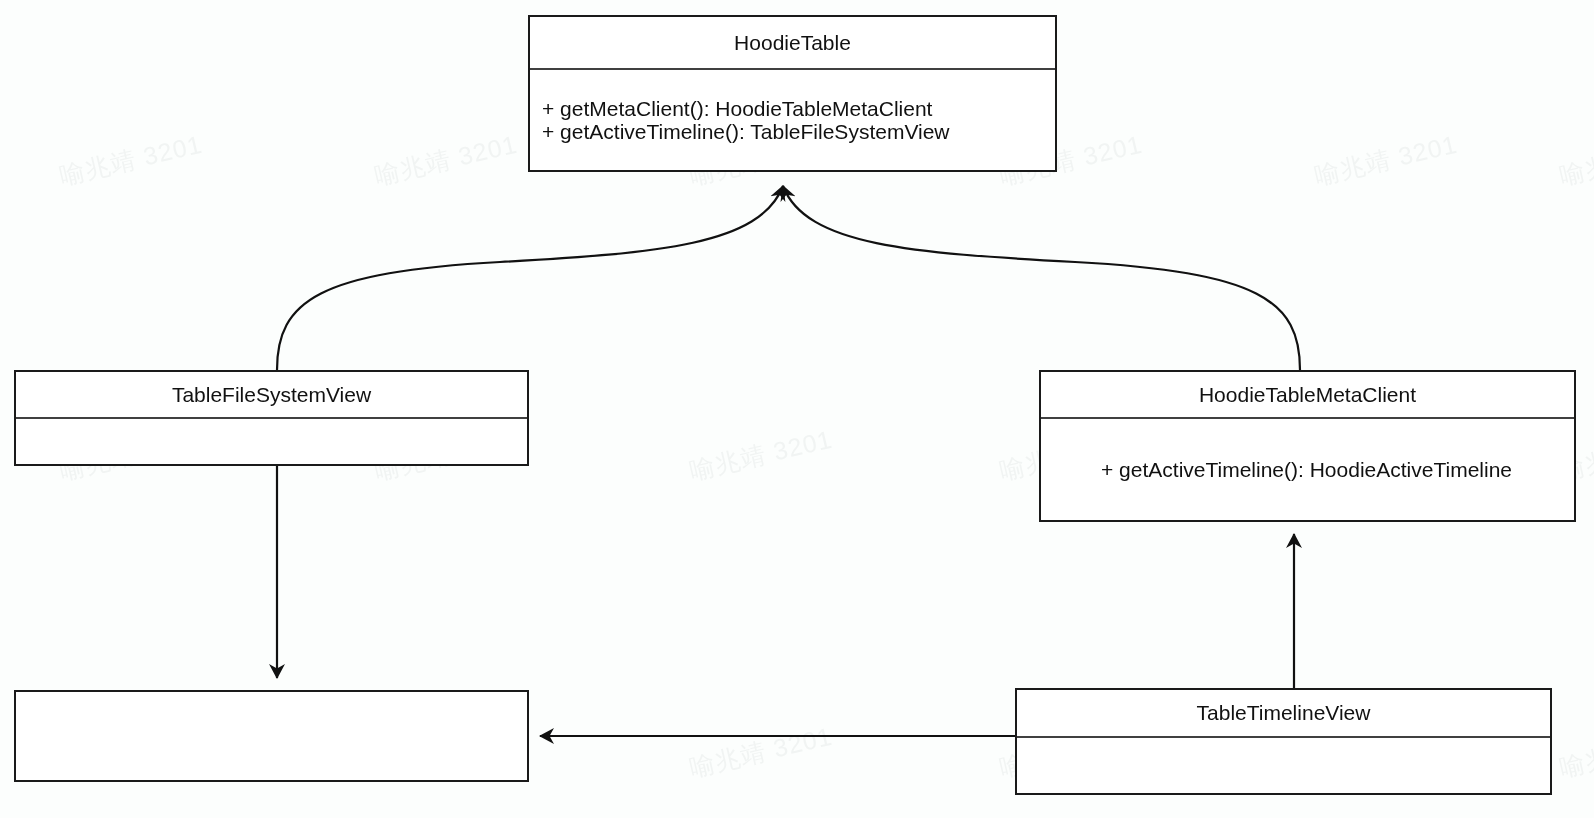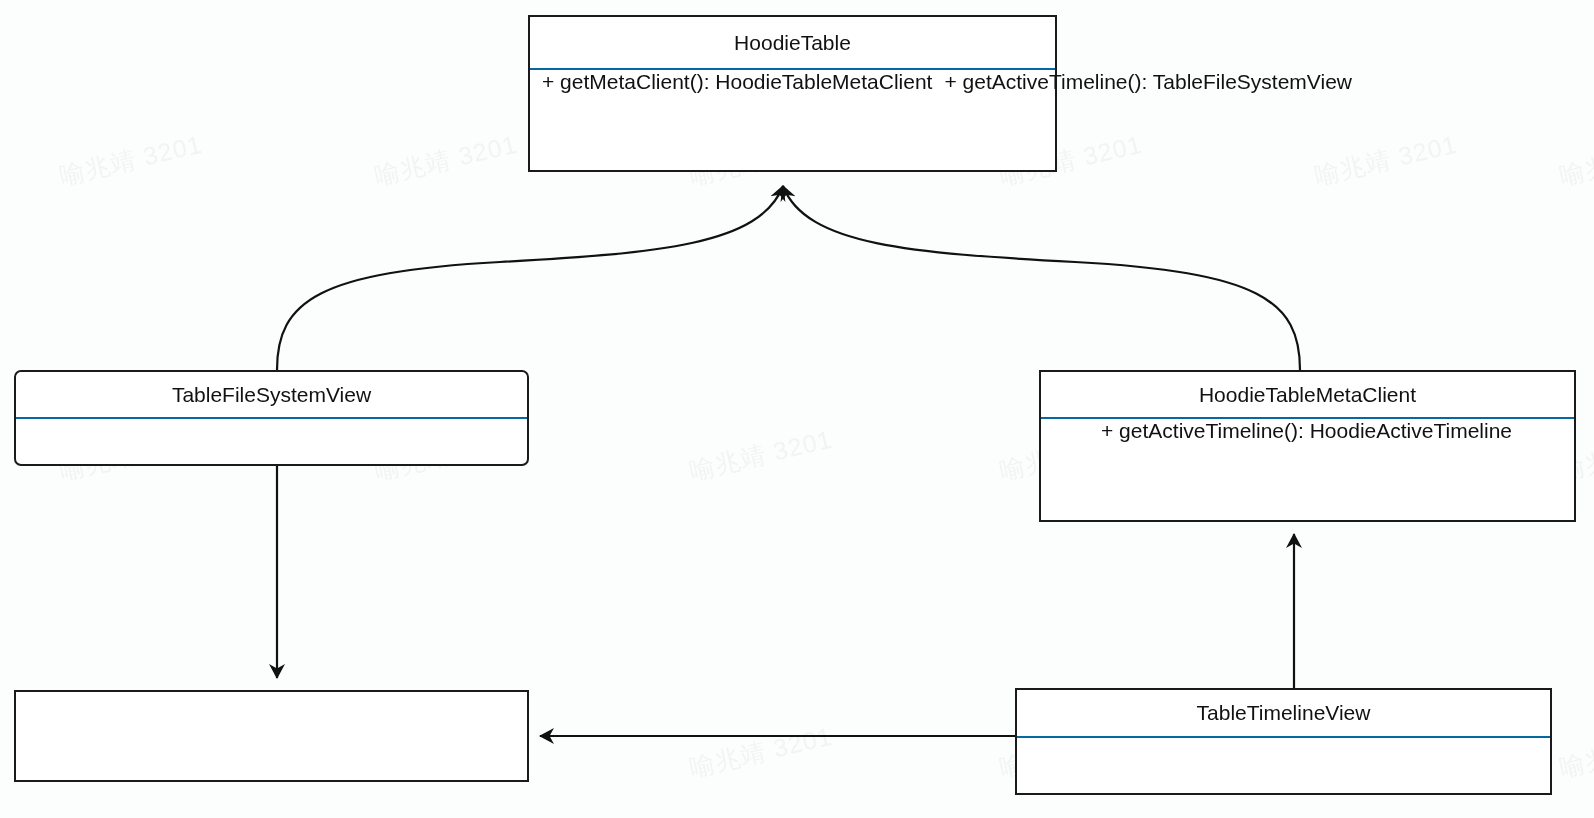--- a/index.html
+++ b/index.html
@@ -55,27 +55,27 @@
     z-index: 3;
   }
   .uml-name {
     box-sizing: border-box;
     text-align: center;
     font-size: 21px;
     color: #111111;
     display: flex;
     align-items: center;
     justify-content: center;
-    border-bottom: 2px solid #0369a1;
+    border-bottom: 2px solid #404040;
   }
   .uml-members {
     box-sizing: border-box;
     display: flex;
-    flex-direction: row;
-    justify-content: space-between;
+    flex-direction: column;
+    justify-content: center;
     padding: 0;
   }
   .uml-member {
     font-size: 21px;
     color: #111111;
     padding-left: 12px;
     white-space: nowrap;
     line-height: 1.1;
   }
   .uml-members.empty {
@@ -135,21 +135,21 @@
   </svg>
 
   <div class="uml-class" style="left:528px; top:15px; width:529px; height:157px;">
     <div class="uml-name" style="height:53px;">HoodieTable</div>
     <div class="uml-members" style="height:100px;">
       <div class="uml-member">+ getMetaClient(): HoodieTableMetaClient</div>
       <div class="uml-member">+ getActiveTimeline(): TableFileSystemView</div>
     </div>
   </div>
 
-  <div class="uml-class" style="left:14px; top:370px; width:515px; height:96px;border-radius:7px;">
+  <div class="uml-class" style="left:14px; top:370px; width:515px; height:96px;">
     <div class="uml-name" style="height:47px;">TableFileSystemView</div>
     <div class="uml-members empty" style="height:45px;"></div>
   </div>
 
   <div class="uml-class" style="left:1039px; top:370px; width:537px; height:152px;">
     <div class="uml-name" style="height:47px;">HoodieTableMetaClient</div>
     <div class="uml-members" style="height:101px;margin-left:48px;">
       <div class="uml-member">+ getActiveTimeline(): HoodieActiveTimeline</div>
     </div>
   </div>

